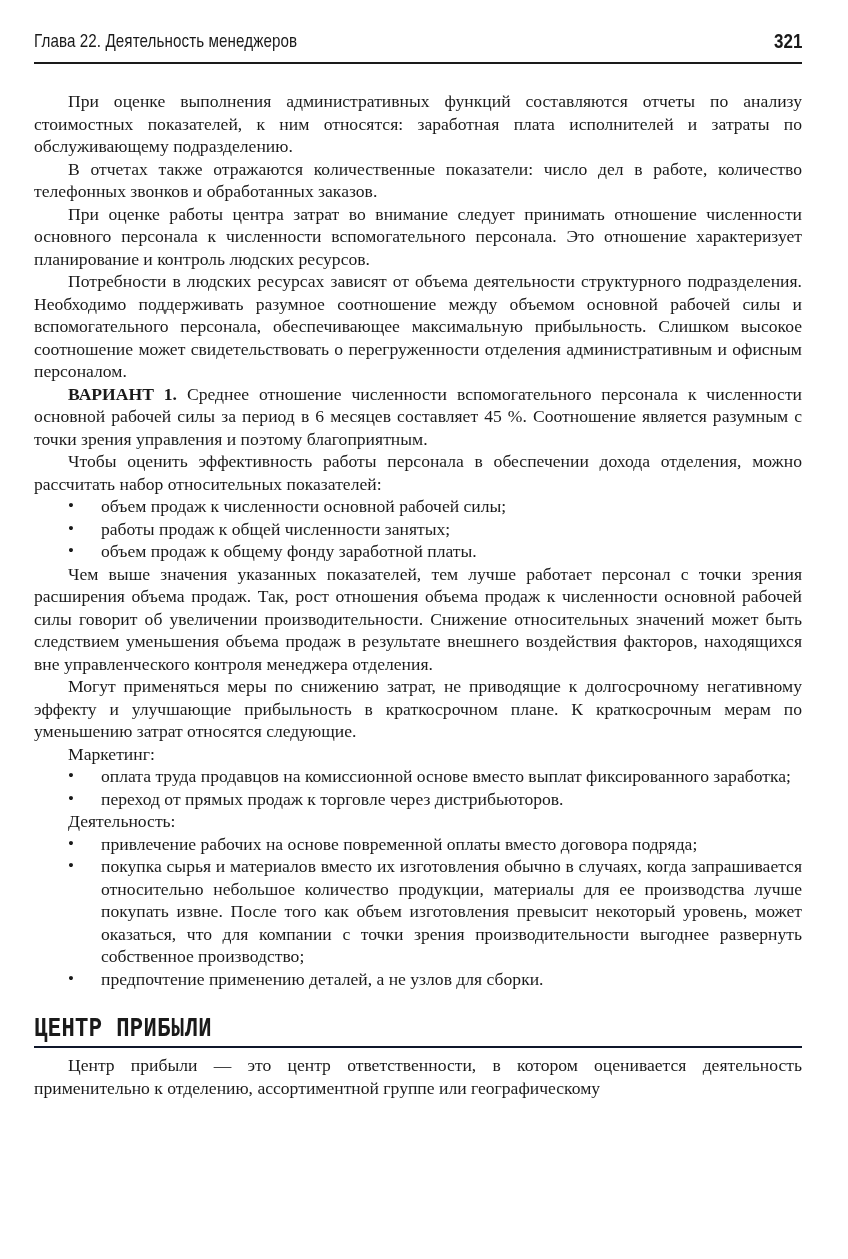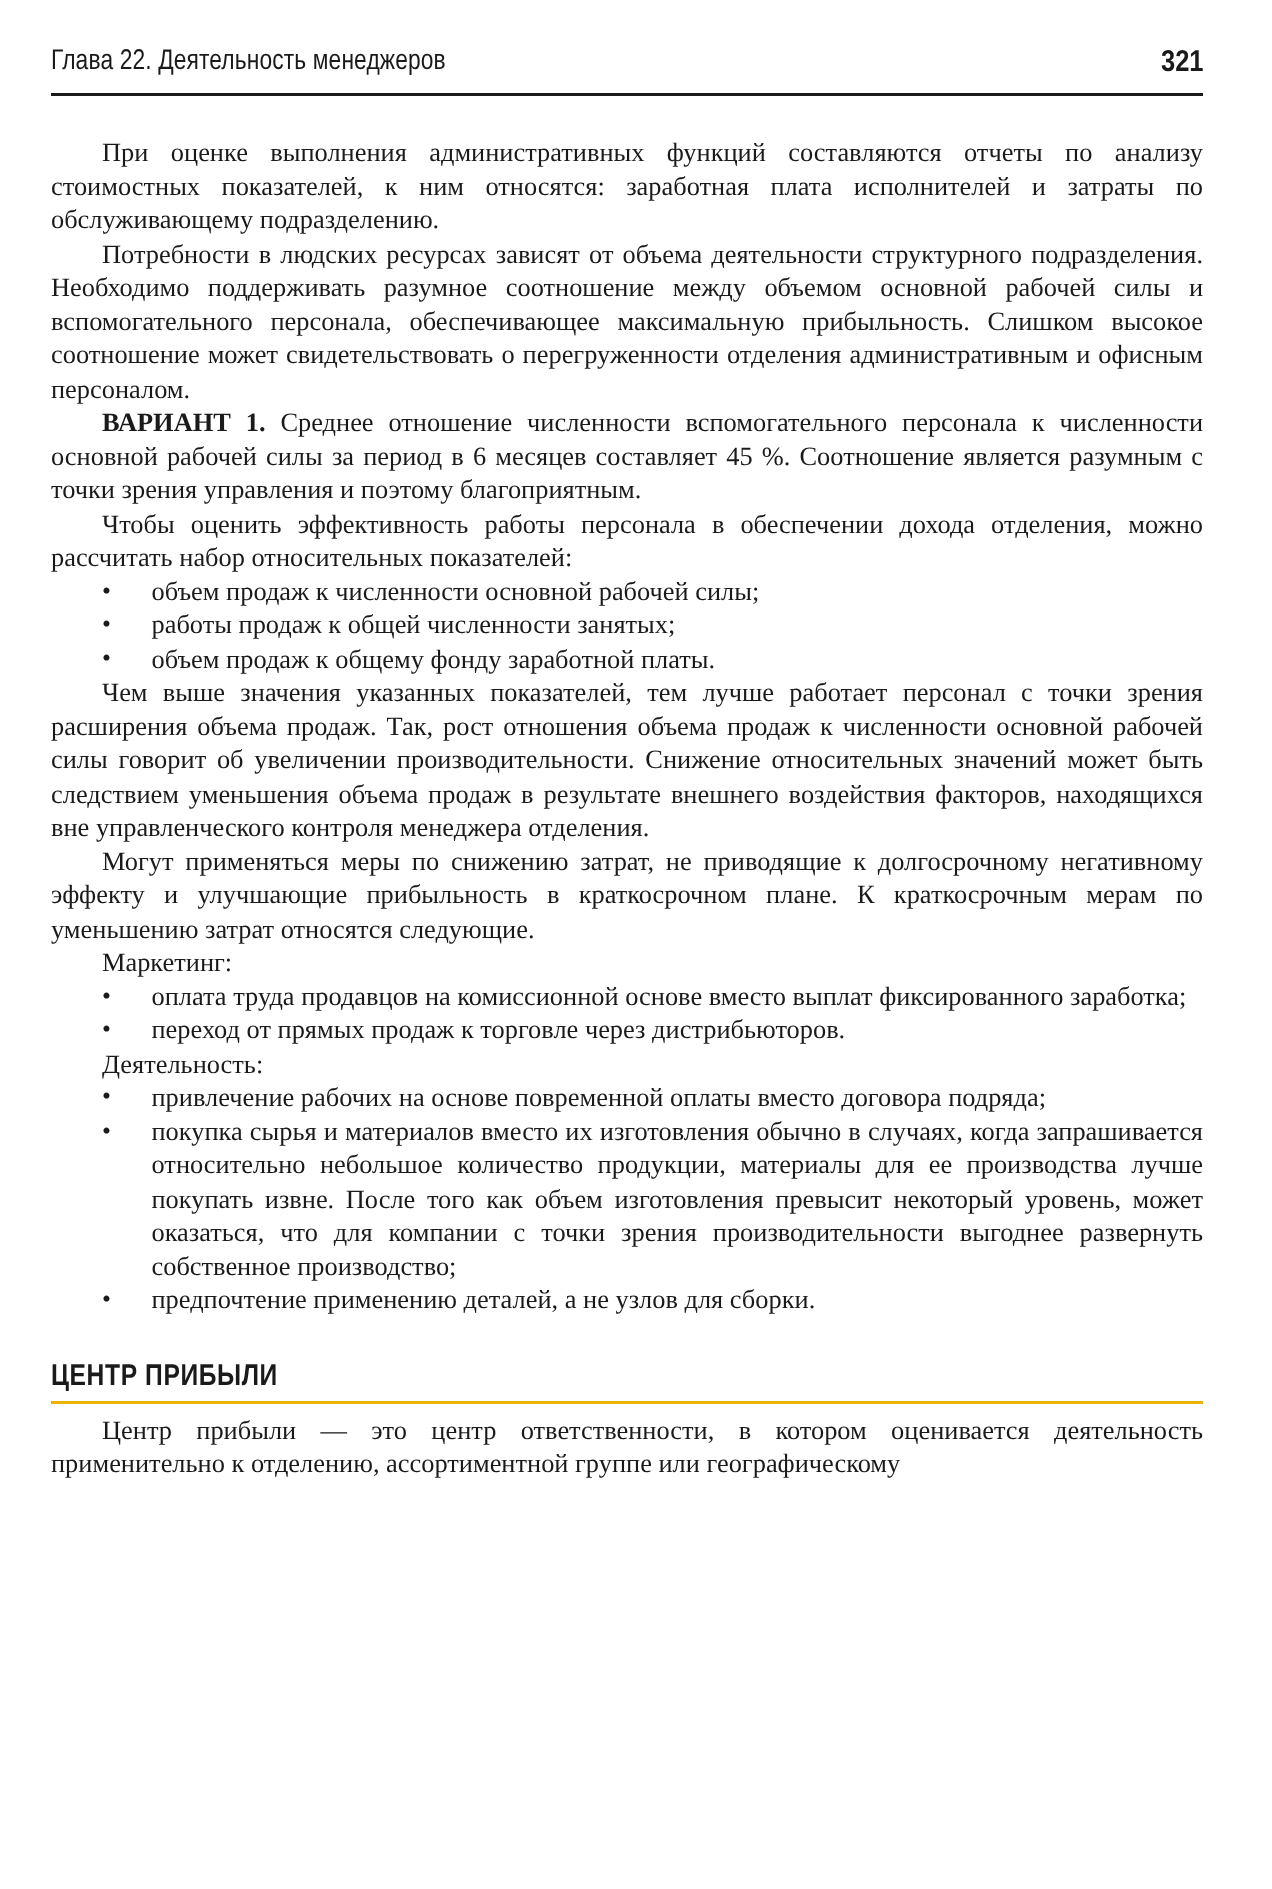--- a/index.html
+++ b/index.html
@@ -68,26 +68,26 @@
       text-align: justify;
     }
     ul.bullets li .bullet {
       position: absolute;
       left: 34px;
       top: 0;
       font-size: 17px;
     }
     .section-heading {
       margin-top: 24px;
-      font-family: Liberation Sans, sans-serif;
+      font-family: Liberation Mono, monospace;
       font-weight: bold;
-      font-size: 20px;
+      font-size: 27px;
       line-height: 30px;
       letter-spacing: 0.5px;
-      border-bottom: 2px solid #eab308;
+      border-bottom: 2px solid #0f172a;
       padding-bottom: 2px;
       margin-bottom: 6px;
     }
     .section-heading span {
       display: inline-block;
       transform: scaleX(0.82);
       transform-origin: left bottom;
       white-space: nowrap;
     }
   </style>
@@ -96,20 +96,22 @@
 
 <div class="page">
 
   <div class="running-header">
     <span class="chapter">Глава 22. Деятельность менеджеров</span>
     <span class="page-number">321</span>
   </div>
 
   <div class="body-text">
     <p>При оценке выполнения административных функций составляются отчеты по анализу стоимостных показателей, к ним относятся: заработная плата исполни­телей и затраты по обслуживающему подразделению.</p>
+    <p>В отчетах также отражаются количественные показатели: число дел в работе, количество телефонных звонков и обработанных заказов.</p>
+    <p>При оценке работы центра затрат во внимание следует принимать отношение численности основного персонала к численности вспомогательного персонала. Это отношение характеризует планирование и контроль людских ресурсов.</p>
     <p>Потребности в людских ресурсах зависят от объема деятельности структурного подразделения. Необходимо поддерживать разумное соотношение между объемом основной рабочей силы и вспомогательного персонала, обеспечивающее макси­мальную прибыльность. Слишком высокое соотношение может свидетельствовать о перегруженности отделения административным и офисным персоналом.</p>
     <p><b>ВАРИАНТ 1.</b><span> Среднее отношение численности вспомогательного персонала к чис­ленности основной рабочей силы за период в 6 месяцев составляет 45 %. Соотношение является разумным с точки зрения управления и поэтому благоприятным.</span></p>
     <p>Чтобы оценить эффективность работы персонала в обеспечении дохода отде­ления, можно рассчитать набор относительных показателей:</p>
 
     <ul class="bullets">
       <li><span class="bullet">•</span><span>объем продаж к численности основной рабочей силы;</span></li>
       <li><span class="bullet">•</span><span>работы продаж к общей численности занятых;</span></li>
       <li><span class="bullet">•</span><span>объем продаж к общему фонду заработной платы.</span></li>
     </ul>
 

